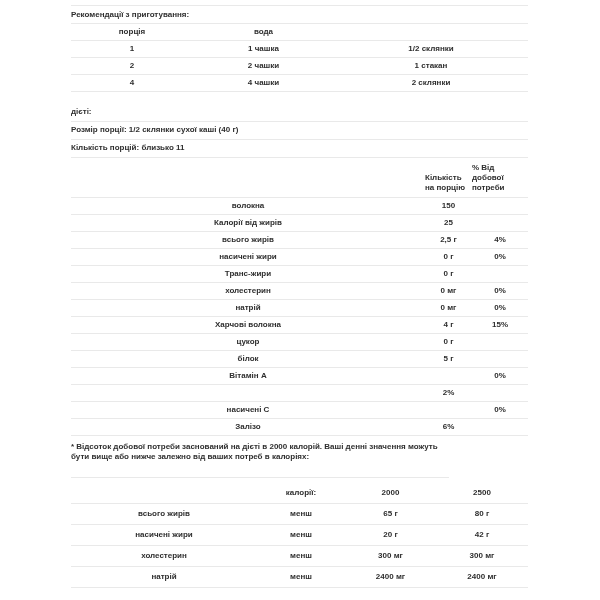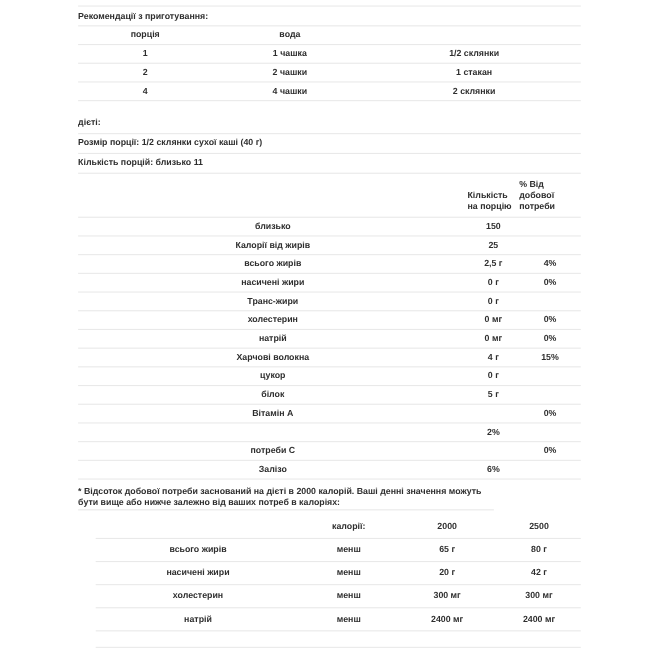--- a/index.html
+++ b/index.html
@@ -20,39 +20,39 @@
   .trow {
     display:grid;
     align-items:center;
     border-bottom:1px solid #e9e9e9;
     padding:3px 0;
     min-height:15px;
     text-align:center;
   }
   .prep { grid-template-columns:122px 141px 1fr; }
   .nut  { grid-template-columns:354px 47px 1fr; }
-  .dv   { grid-template-columns:186px 88px 91px 1fr;margin-left:16px; }
+  .dv   { grid-template-columns:186px 88px 91px 1fr; }
 
   .gap { height:12px; }
 
   .comp-row { padding:3px 0 4px; border-bottom:1px solid #e9e9e9; }
 
   .nut-header {
     display:grid;
     grid-template-columns:354px 47px 1fr;
     align-items:end;
     padding:5px 0 4px;
     border-bottom:1px solid #e9e9e9;
   }
   .dvh-inner { display:inline-block; width:38px; }
   .amt-inner { display:inline-block; width:44px; }
 
   .footnote {
     max-width:378px;
-    padding:6px 0 1px;
+    padding:6px 0 15px;
     border-bottom:1px solid #e9e9e9;
   }
 
   .dv-table { margin-top:5px; }
   .dv .cell { padding:1px 0; }
   .dvrow { padding:4px 0; }
 
   .cell { display:block; }
 </style>
 </head>
@@ -93,21 +93,21 @@
   <div class="comp-row">Кількість порцій: близько 11</div>
 
   <div>
     <div class="nut-header">
       <span class="cell"></span>
       <span class="cell"><span class="amt-inner">Кількість на порцію</span></span>
       <span class="cell"><span class="dvh-inner">% Від добової потреби</span></span>
     </div>
 
     <div class="trow nut">
-      <span class="cell">близько</span>
+      <span class="cell">волокна</span>
       <span class="cell">150</span>
       <span class="cell"></span>
     </div>
     <div class="trow nut">
       <span class="cell">Калорії від жирів</span>
       <span class="cell">25</span>
       <span class="cell"></span>
     </div>
     <div class="trow nut">
       <span class="cell">всього жирів</span>
@@ -152,21 +152,21 @@
     <div class="trow nut">
       <span class="cell">Вітамін A</span>
       <span class="cell"></span>
       <span class="cell">0%</span>
     </div>
     <div class="trow nut">
       <span class="cell"></span>
       <span class="cell">2%</span>
     </div>
     <div class="trow nut">
-      <span class="cell">потреби C</span>
+      <span class="cell">насичені C</span>
       <span class="cell"></span>
       <span class="cell">0%</span>
     </div>
     <div class="trow nut">
       <span class="cell">Залізо</span>
       <span class="cell">6%</span>
       <span class="cell"></span>
     </div>
   </div>
 

